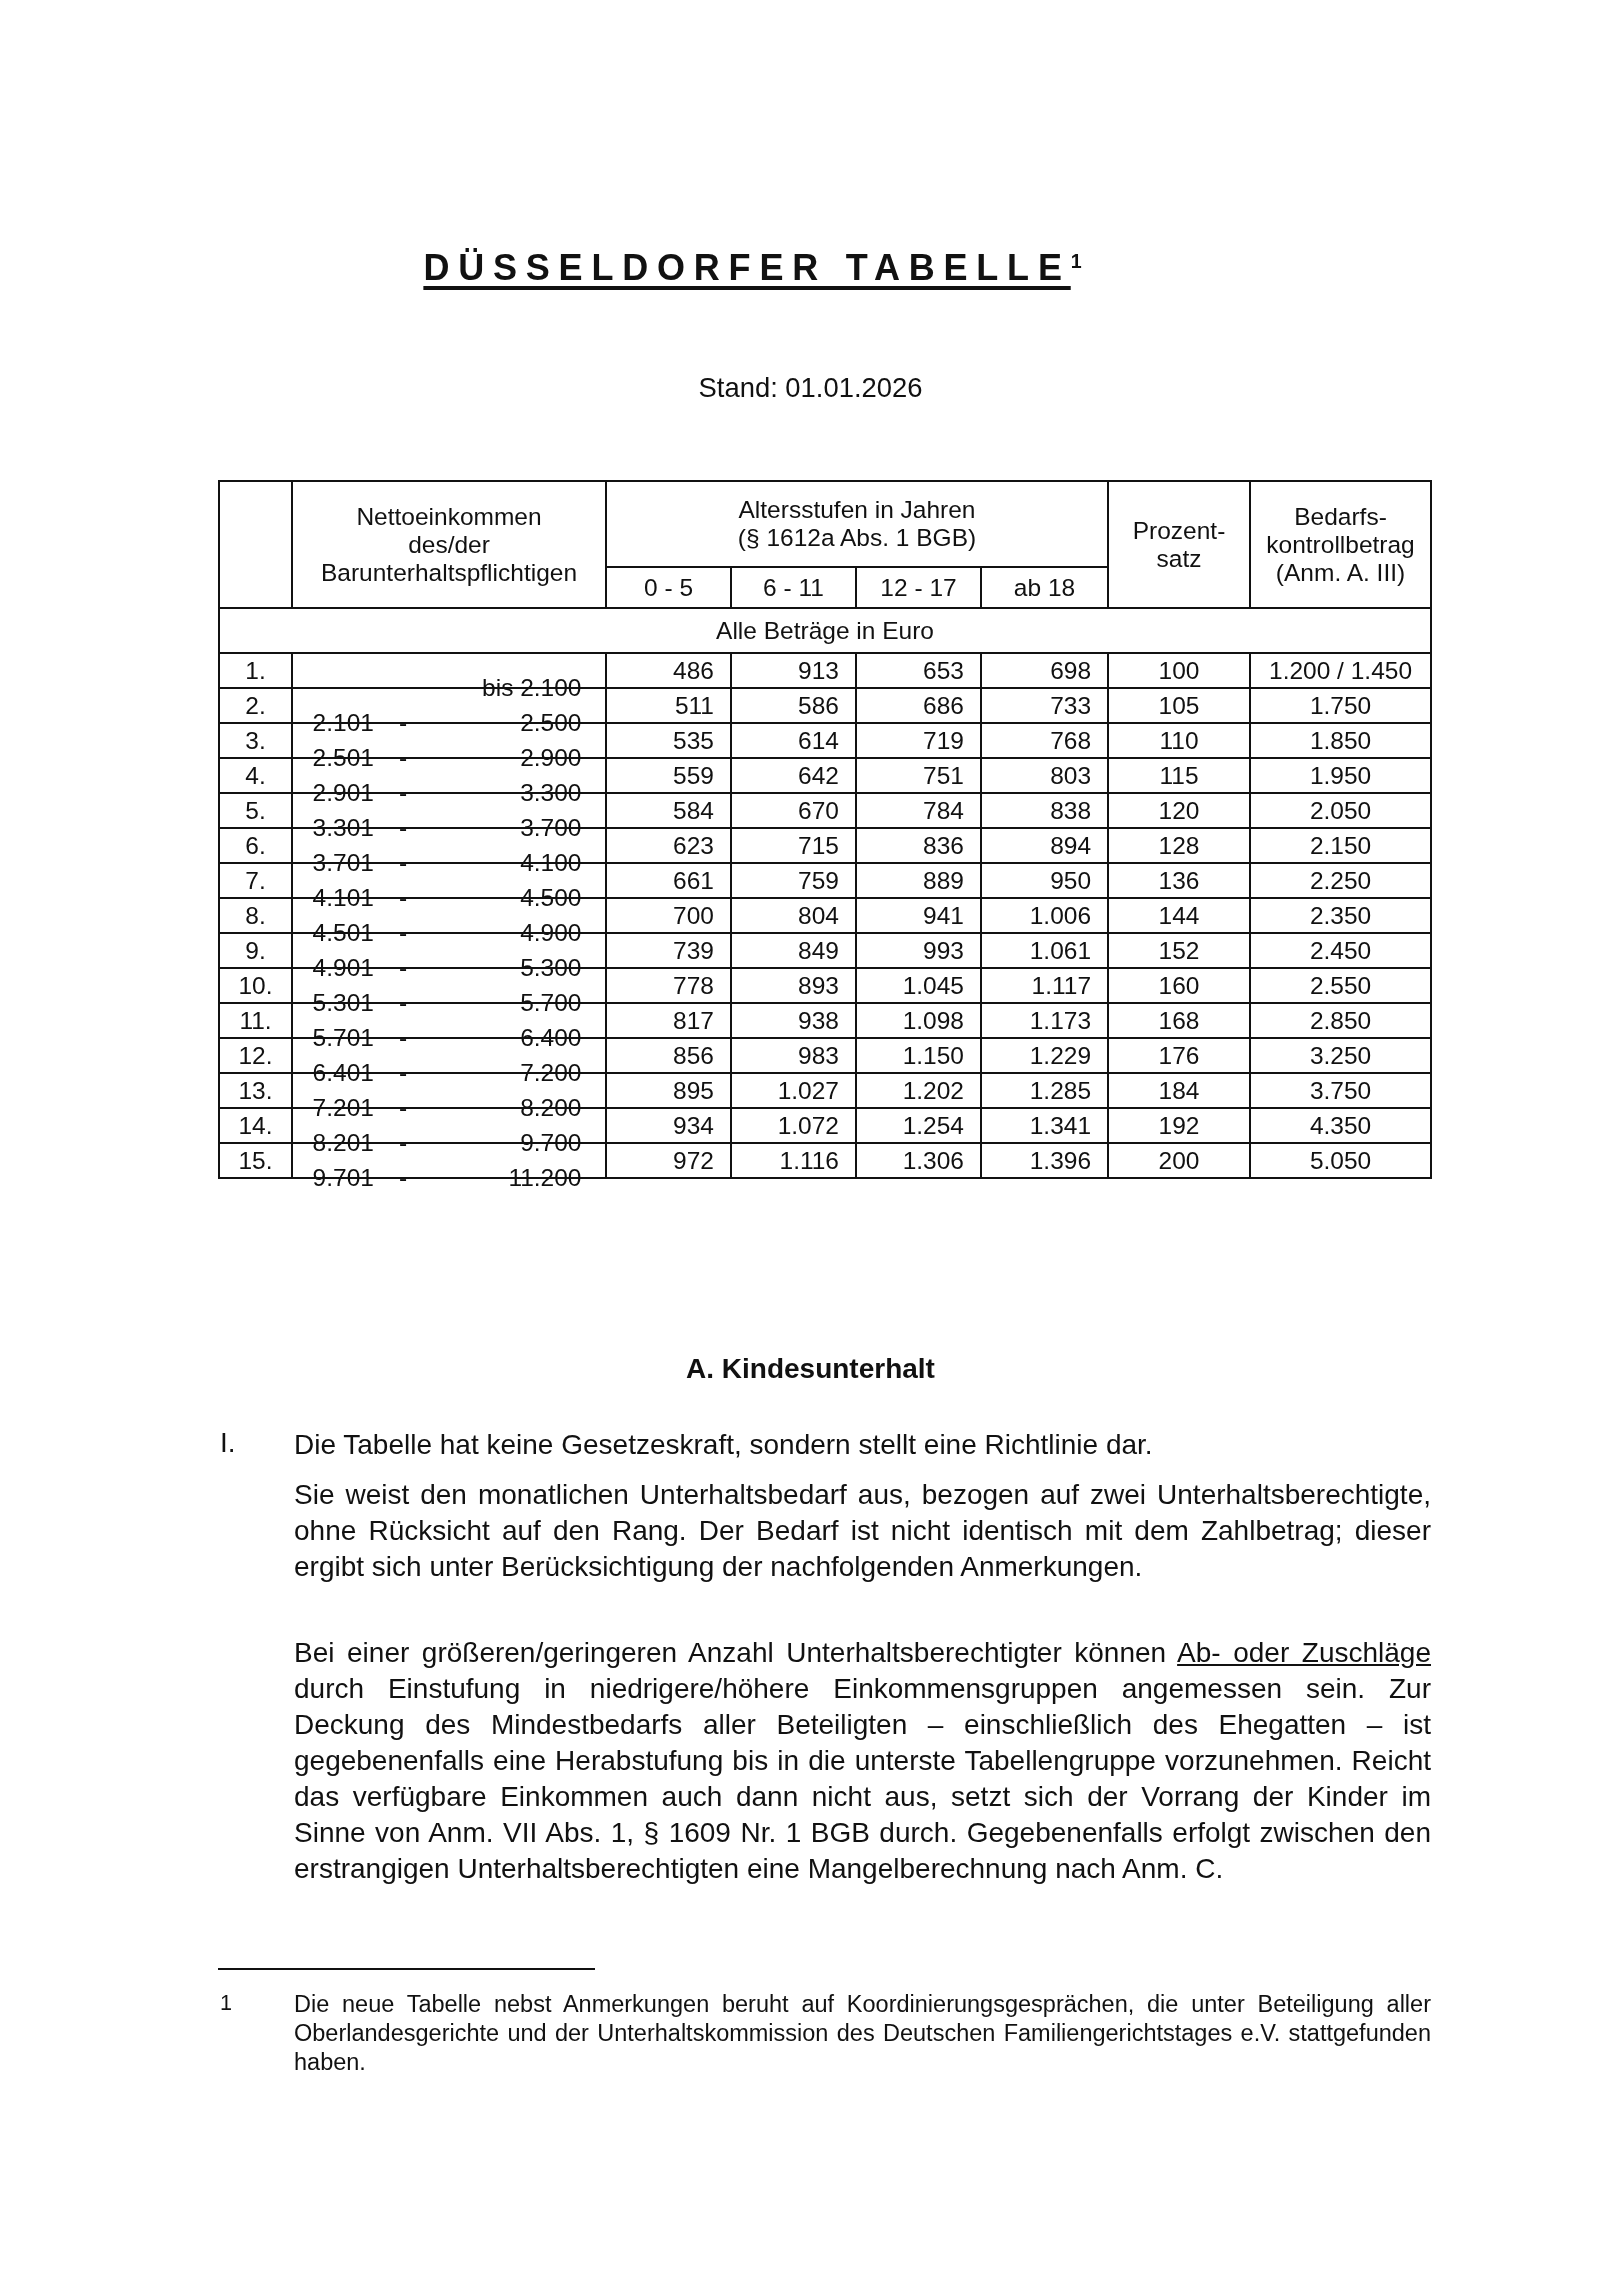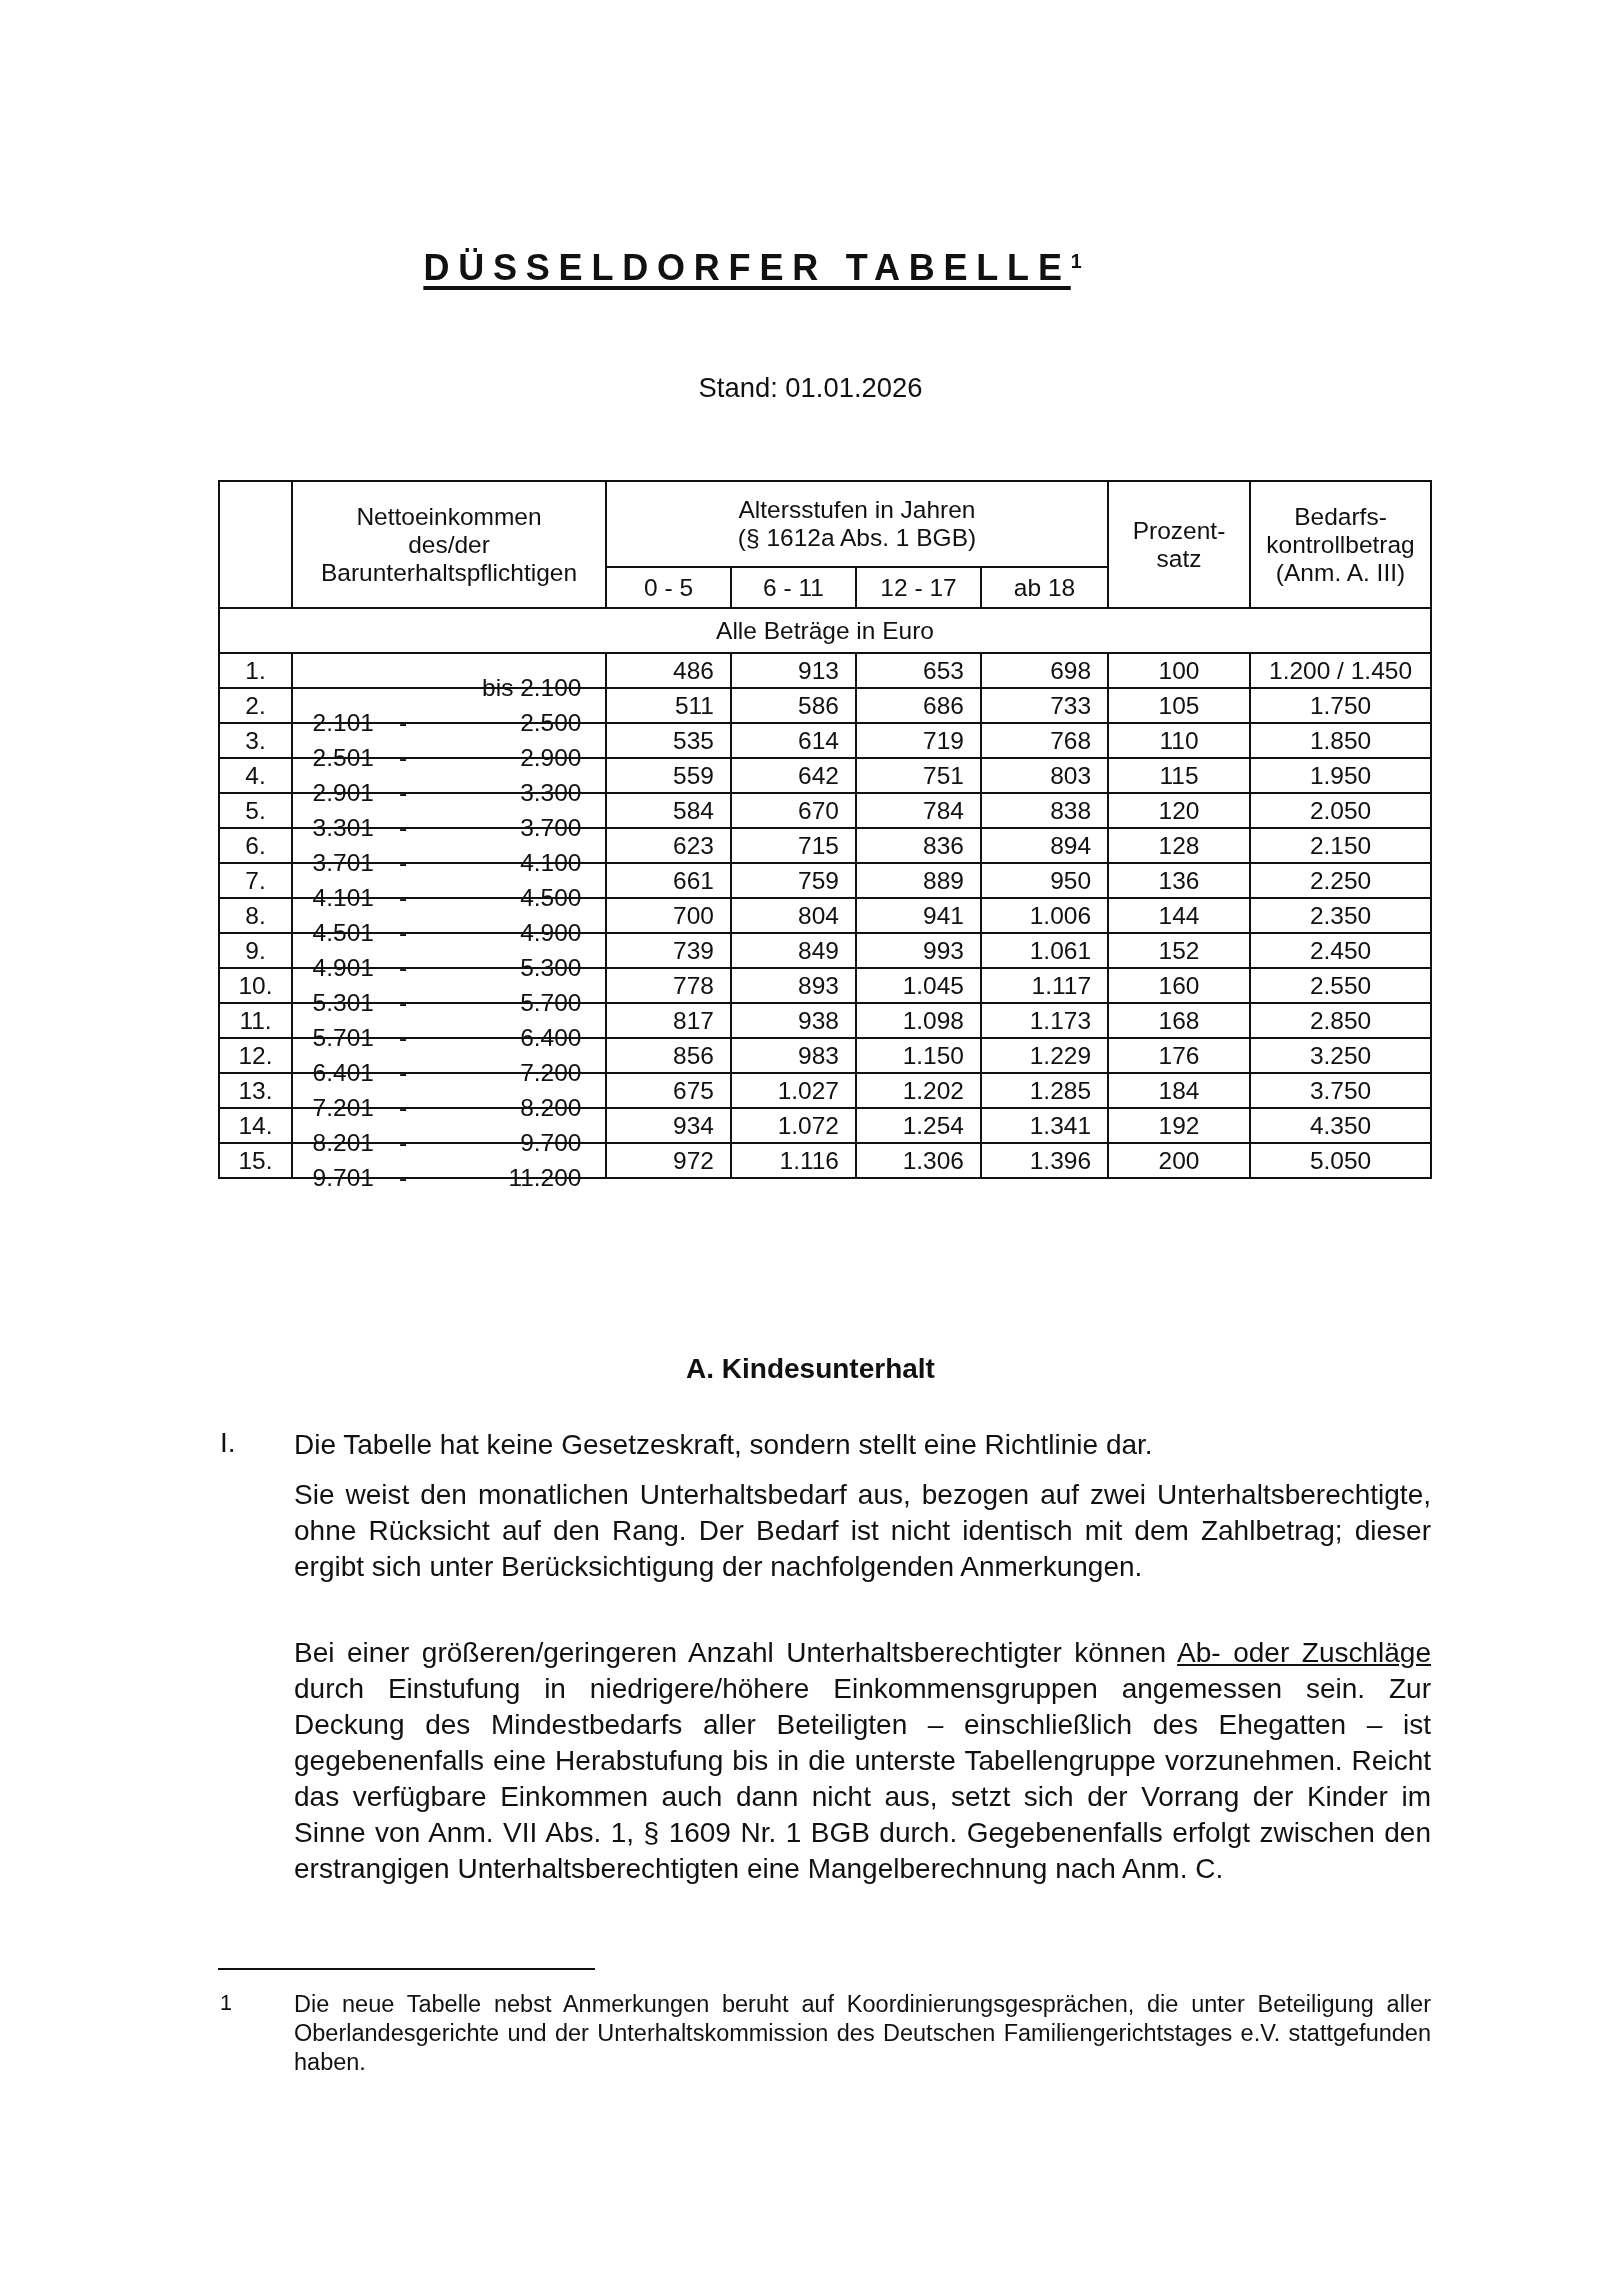--- a/index.html
+++ b/index.html
@@ -261,21 +261,21 @@
           <td>176</td>
           <td>3.250</td>
         </tr>
         <tr class="row">
           <td>13.</td>
           <td class="inc">
             <span class="from">7.201</span>
             <span class="dash">-</span>
             <span class="to">8.200</span>
           </td>
-          <td class="num-r">675</td>
+          <td class="num-r">895</td>
           <td class="num-r">1.027</td>
           <td class="num-r">1.202</td>
           <td class="num-r">1.285</td>
           <td>184</td>
           <td>3.750</td>
         </tr>
         <tr class="row">
           <td>14.</td>
           <td class="inc">
             <span class="from">8.201</span>

